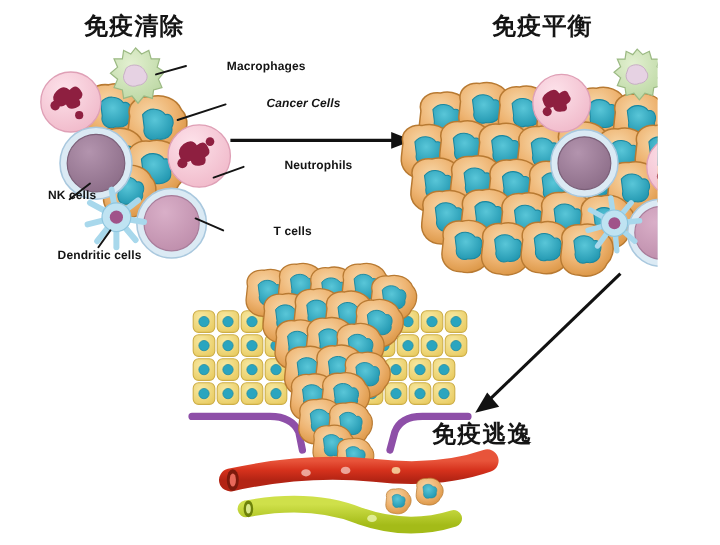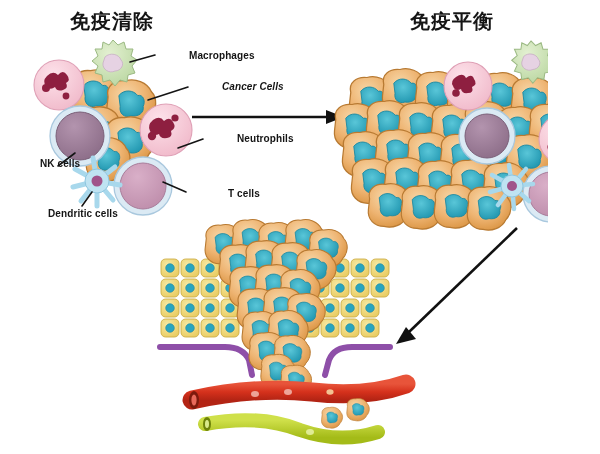--- a/index.html
+++ b/index.html
@@ -363,20 +363,21 @@
 
       <g>
         <use href="#cancerCell" transform="translate(332,418) scale(0.58)"></use>
         <use href="#cancerCell" transform="translate(358,410) scale(0.62)"></use>
       </g>
     </g>
   </svg>
 
   <div class="stage-title" id="title-elimination">免疫清除</div>
   <div class="stage-title" id="title-equilibrium">免疫平衡</div>
+  <div class="stage-title" id="title-escape">免疫逃逸</div>
 
   <div class="cell-label" id="label-macrophages">Macrophages</div>
   <div class="cell-label" id="label-cancer-cells">Cancer Cells</div>
   <div class="cell-label" id="label-neutrophils">Neutrophils</div>
   <div class="cell-label" id="label-nk-cells">NK cells</div>
   <div class="cell-label" id="label-t-cells">T cells</div>
   <div class="cell-label" id="label-dendritic">Dendritic cells</div>
 
 </div>
 

